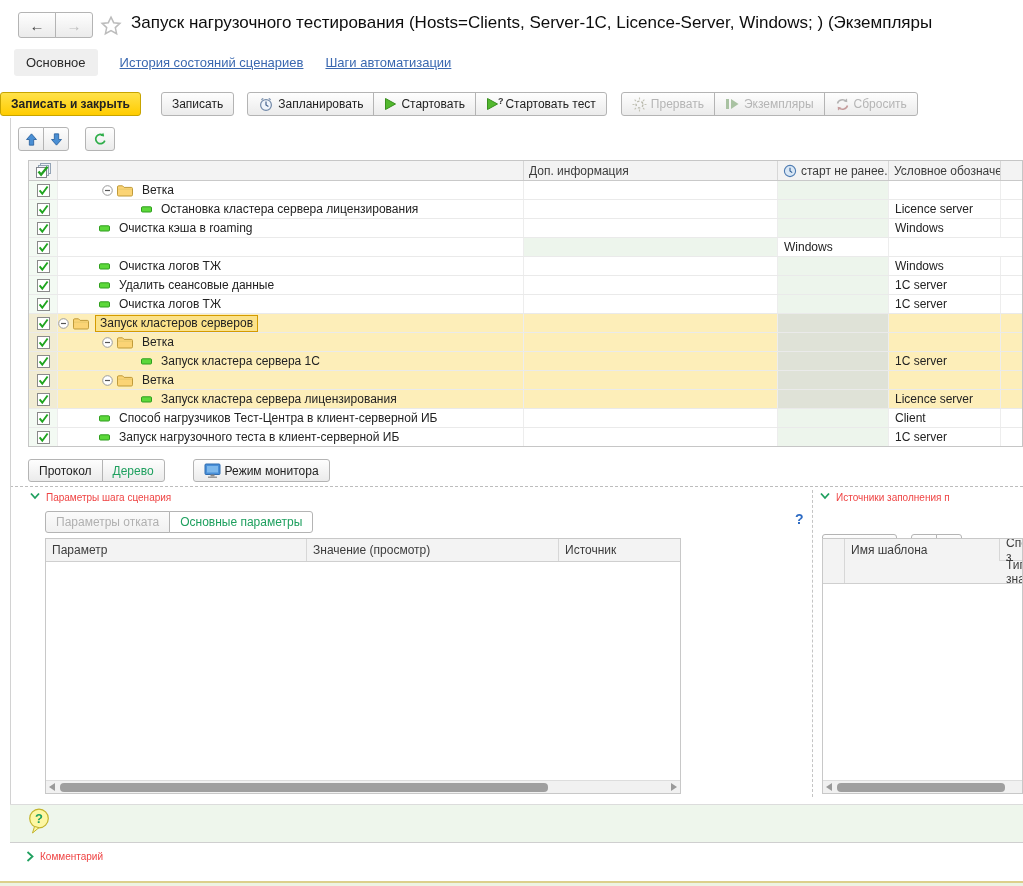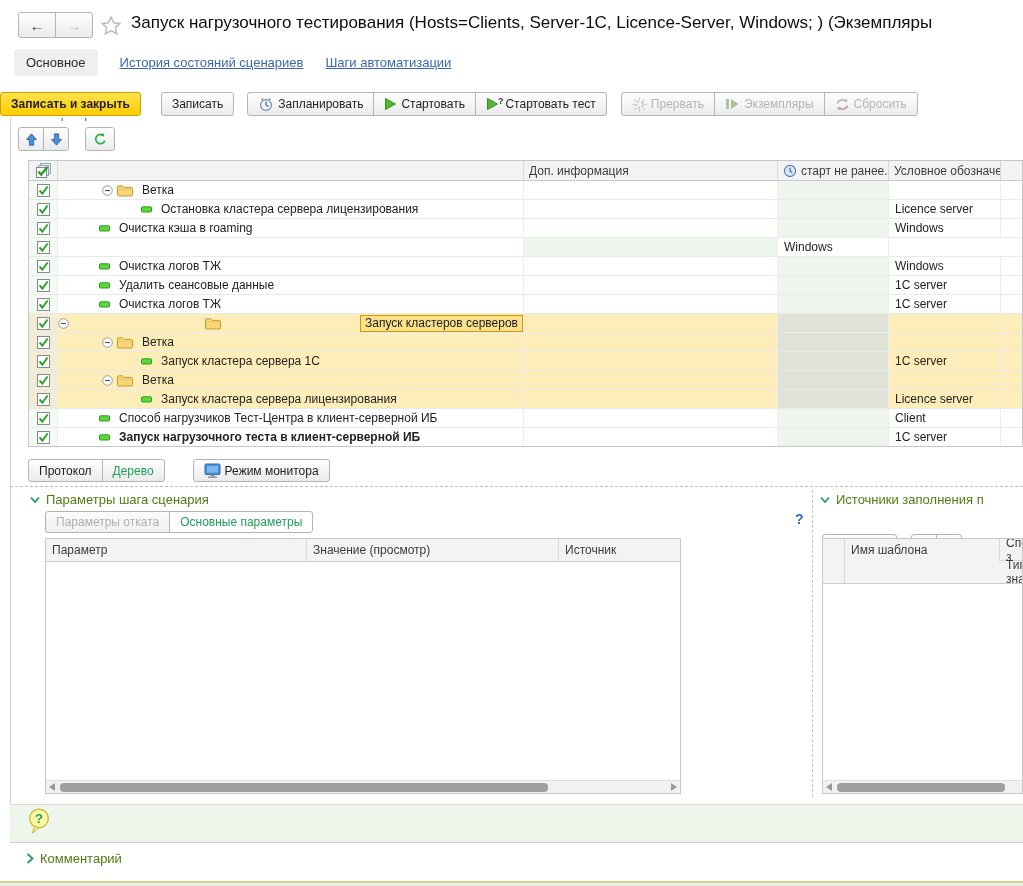--- a/index.html
+++ b/index.html
@@ -22,21 +22,21 @@
   
   .nav-group{left:18px;top:12px}
   .nav-group .btn{width:38px;height:26px;font-size:15px}
   .title{left:131px;top:13px;width:892px;font-size:17px;color:#0d0d0d;white-space:nowrap;overflow:hidden}
   .tabs{left:14px;top:49px;display:flex;align-items:center;gap:22px}
   .tab-active{background:#efefef;border-radius:3px;padding:6px 12px;font-size:13px;color:#2b2b2b;cursor:pointer}
   .tab-link{color:#3a68b0;text-decoration:underline;font-size:13px;cursor:pointer}
   
   .toolbar{left:0;top:90px;width:1023px;height:28px;background:#fff;z-index:3;
            display:flex;align-items:center;box-sizing:border-box}
-  .sec-label{color:#4d7c0f;font-size:13px;display:flex;align-items:center;gap:6px;white-space:nowrap}
+  .sec-label{color:#ef4444;font-size:10px;display:flex;align-items:flex-start;gap:6px;white-space:nowrap}
   .scenario-label{left:30px;top:106px;z-index:1}
   
   .tree-tools{left:18px;top:127px;z-index:2;display:flex;align-items:center}
   .icon-btn{width:26px;height:24px;padding:0}
   
   .tree-table{left:28px;top:160px;width:995px;height:287px;border:1px solid #c6c6c6;box-sizing:border-box;overflow:hidden;background:#fff}
   .t-head,.t-row{display:grid;grid-template-columns:29px 466px 254px 111px 112px 1fr;box-sizing:border-box}
   .t-head{height:20px;background:#f3f3f3;border-bottom:1px solid #c9c9c9;color:#3c3c3c}
   .t-head .tc{border-right:1px solid #d7d7d7;display:flex;align-items:center;padding:0 5px;overflow:hidden;white-space:nowrap}
   .t-row{height:19px;border-bottom:1px solid #eaeaea;cursor:pointer}
@@ -371,21 +371,21 @@
         <div class="tc tc-unit">1C server</div>
         <div class="tc tc-extra" style="border-right: none;"></div>
       </div>
       <div class="t-row hl">
         <div class="tc tc-check">
           <svg width="13" height="13" viewBox="0 0 13 13">
             <rect x="0.5" y="0.5" width="12" height="12" fill="#fff" stroke="#8a8a8a"></rect>
             <path d="M2.6 6.3 l2.7 3.4 l5.3 -7.2" stroke="#1fa51f" stroke-width="1.9" fill="none"></path>
           </svg>
         </div>
-        <div class="tc tc-name" style=" justify-content: space-between;">
+        <div class="tc tc-name" style="">
           <span class="expander">
             <svg width="11" height="11" viewBox="0 0 11 11">
               <circle cx="5.5" cy="5.5" r="4.8" fill="#fff" stroke="#9a9a9a"></circle>
               <path d="M3 5.5 h5" stroke="#555" stroke-width="1.2"></path>
             </svg>
           </span>
           <span class="ficon">
             <svg width="16" height="13" viewBox="0 0 16 13">
               <path d="M0.5 3 q0-1.2 1.2-1.2 h3.8 l1.6 1.6 h7.2 q1.2 0 1.2 1.2 v6.2 q0 1.2-1.2 1.2 h-12.6 q-1.2 0-1.2-1.2 Z" fill="#fbd475" stroke="#c09b3a"></path>
               <path d="M1 5.2 h14" stroke="#eccb6f" stroke-width="1.2"></path>
@@ -512,21 +512,21 @@
         <div class="tc tc-unit">Client</div>
         <div class="tc tc-extra" style="border-right: none;"></div>
       </div>
       <div class="t-row">
         <div class="tc tc-check">
           <svg width="13" height="13" viewBox="0 0 13 13">
             <rect x="0.5" y="0.5" width="12" height="12" fill="#fff" stroke="#8a8a8a"></rect>
             <path d="M2.6 6.3 l2.7 3.4 l5.3 -7.2" stroke="#1fa51f" stroke-width="1.9" fill="none"></path>
           </svg>
         </div>
-        <div class="tc tc-name" style="padding-left: 41px; font-weight: bold;">
+        <div class="tc tc-name" style="padding-left: 41px;">
           <span class="licon">
             <svg width="11" height="7" viewBox="0 0 11 7">
               <rect x="0.5" y="0.8" width="10" height="5.2" rx="1" fill="#5cd83a" stroke="#2f9e1e"></rect>
             </svg>
           </span>
           <span class="rlabel">Запуск нагрузочного теста в клиент-серверной ИБ</span>
         </div>
         <div class="tc tc-info"></div>
         <div class="tc tc-start"></div>
         <div class="tc tc-unit">1C server</div>

